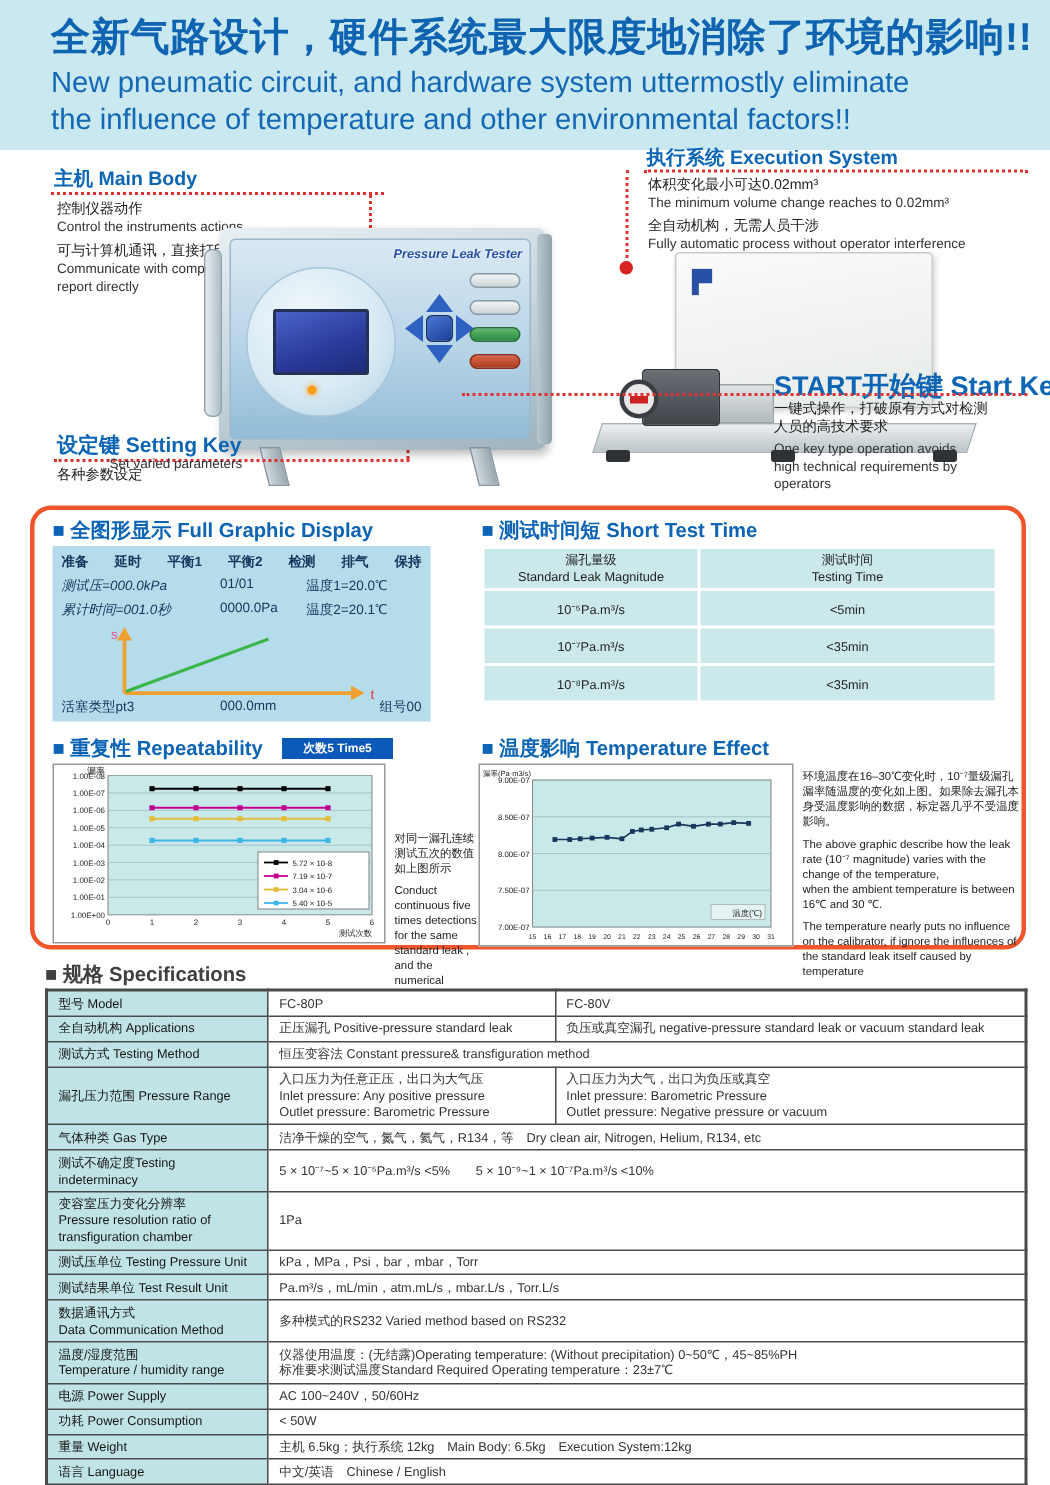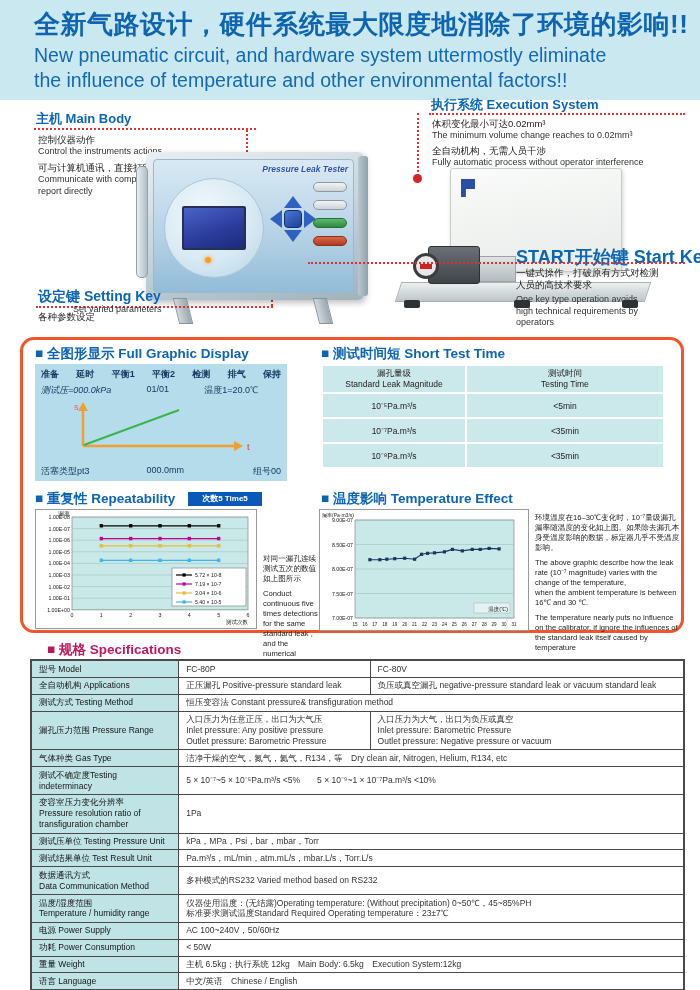--- a/index.html
+++ b/index.html
@@ -78,21 +78,21 @@
   .tt-head td { white-space:pre-line; line-height:1.3; padding:2px; }
   .tt-c1 { width:42%; } .tt-c2 { width:58%; }
 
   
   .badge { position:absolute; left:165px; top:152px; width:74px; height:14px; background:#0a58b8; color:#ffffff; font-size:8px; font-weight:bold; text-align:center; line-height:14px; }
   .note { position:absolute; font-size:7.6px; color:#222; line-height:1.32; }
   .note p { margin-bottom:5px; }
   .chart-frame { position:absolute; background:#ffffff; border:1px solid #999999; }
 
   
-  .spec-title { position:absolute; left:30px; top:641px; font-size:13.5px; font-weight:bold; color:#be185d;margin-left:17px; }
+  .spec-title { position:absolute; left:30px; top:641px; font-size:13.5px; font-weight:bold; color:#404040; }
   .spec-wrap { position:absolute; left:30px; top:659px; width:655px; }
   .spec-table { width:100%; border-collapse:collapse; border:2px solid #4a4a4a; }
   .spec-table td { border:1px solid #4a4a4a; font-size:8.5px; line-height:1.28; padding:2.5px 7px; vertical-align:middle; white-space:pre-line; }
   .spec-table td.lab { background:#c0e4e6; color:#141414; }
   .spec-table td.val { background:#ffffff; color:#333; }
 
   svg text { font-family:"Liberation Sans", sans-serif; }
 </style>
 </head>
 <body>
@@ -193,20 +193,25 @@
       <span>平衡1</span>
       <span>平衡2</span>
       <span>检测</span>
       <span>排气</span>
       <span>保持</span>
     </div>
     <div class="disp-row">
       <span class="c1">测试压=000.0kPa</span>
       <span class="c2">01/01</span>
       <span class="c3">温度1=20.0℃</span>
+    </div>
+    <div class="disp-row">
+      <span class="c1">累计时间=001.0秒</span>
+      <span class="c2">0000.0Pa</span>
+      <span class="c3">温度2=20.1℃</span>
     </div>
     <svg width="240" height="56" viewBox="0 0 240 56" style="display:block; margin-top:1px;">
       <line x1="42" y1="48" x2="42" y2="10" stroke="#f0a030" stroke-width="2.5"></line>
       <polygon points="42,4 37,13 47,13" fill="#f0a030"></polygon>
       <line x1="42" y1="48" x2="196" y2="48" stroke="#f0a030" stroke-width="2.5"></line>
       <polygon points="202,48 193,43 193,53" fill="#f0a030"></polygon>
       <line x1="43" y1="47" x2="138" y2="12" stroke="#3ab54a" stroke-width="2"></line>
       <text x="33" y="12" font-size="9" fill="#e85a8a">s</text>
       <text x="206" y="52" font-size="9" fill="#e83030">t</text>
     </svg>

